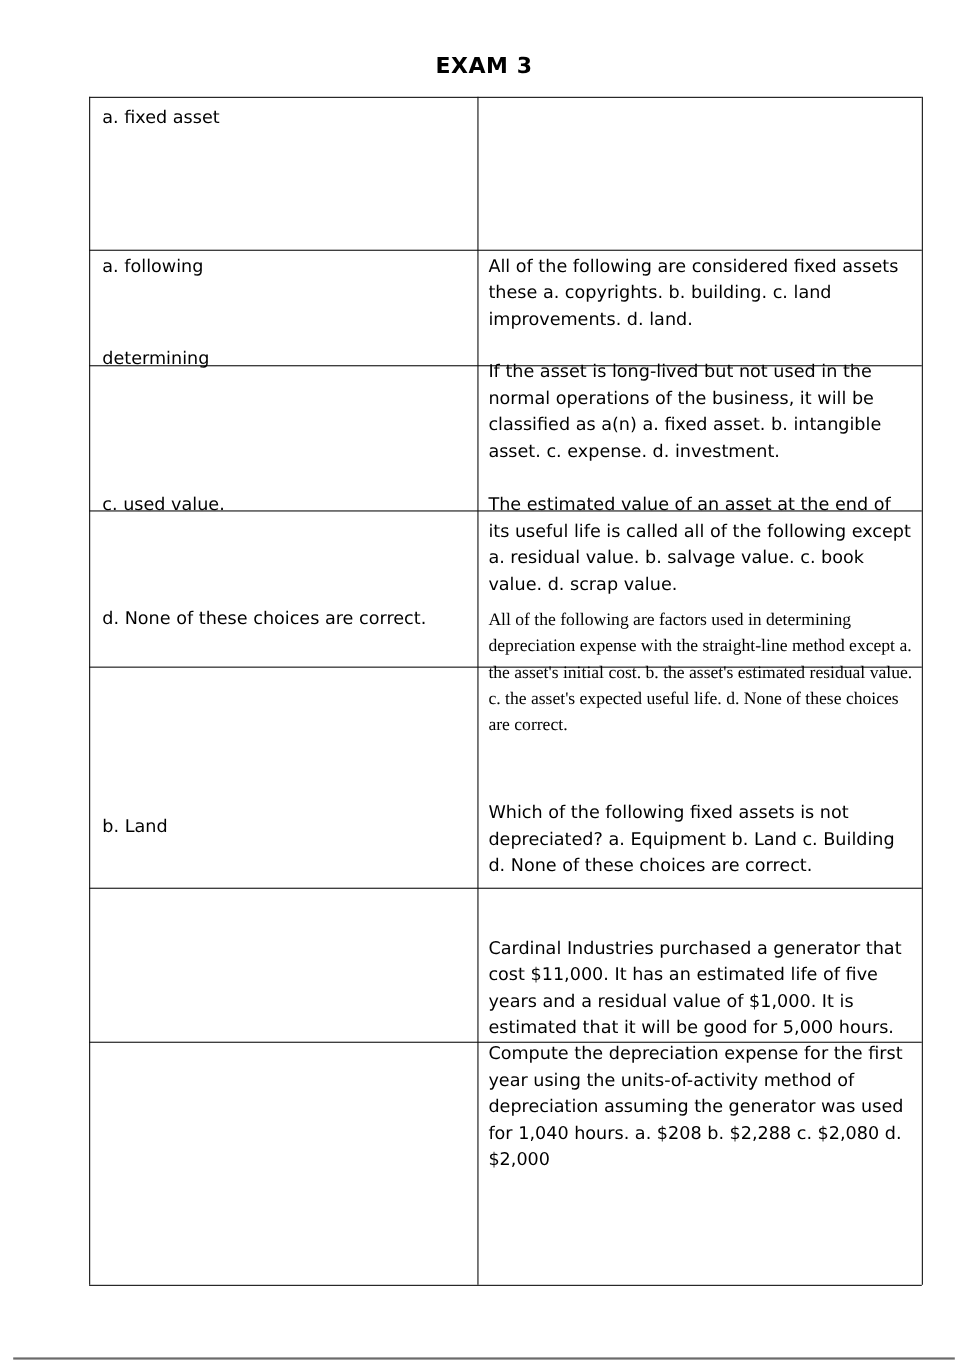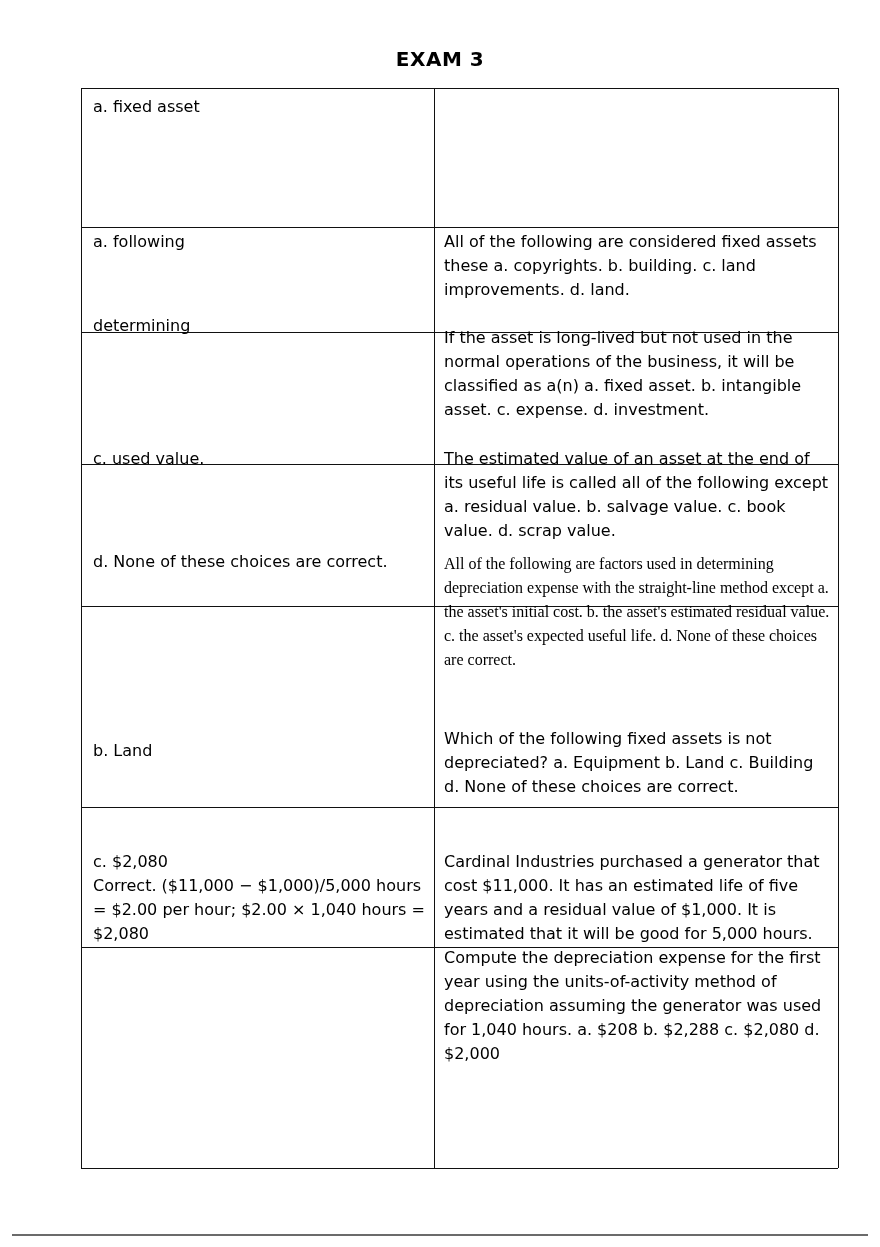--- a/index.html
+++ b/index.html
@@ -116,22 +116,20 @@
   <div class="col col-left blk" style="top:230px;">a. following</div>
 
   <div class="col col-left blk" style="top:314px;">determining</div>
 
   <div class="col col-left blk" style="top:447px;">c. used value.</div>
 
   <div class="col col-left blk" style="top:739px;">b. Land</div>
 
   <div class="col col-left blk" style="top:550px;">d. None of these choices are correct.</div>
 
-  <div class="col col-left blk" style="top:850px;">c. $2,080
-Correct. ($11,000 − $1,000)/5,000 hours = $2.00 per hour; $2.00 × 1,040 hours = $2,080</div>
 
 
   <div class="col col-right blk" style="top:230px;">All of the following are considered fixed assets these a. copyrights. b. building. c. land improvements. d. land.</div>
 
   <div class="col col-right blk" style="top:326px;">If the asset is long-lived but not used in the normal operations of the business, it will be classified as a(n) a. fixed asset. b. intangible asset. c. expense. d. investment.</div>
 
   <div class="col col-right blk" style="top:447px;">The estimated value of an asset at the end of its useful life is called all of the following except a. residual value. b. salvage value. c. book value. d. scrap value.</div>
 
   <div class="col col-right blk" style="top:552px;font-family:Liberation Serif, serif;">All of the following are factors used in determining depreciation expense with the straight-line method except a. the asset's initial cost. b. the asset's estimated residual value. c. the asset's expected useful life. d. None of these choices are correct.</div>
 

